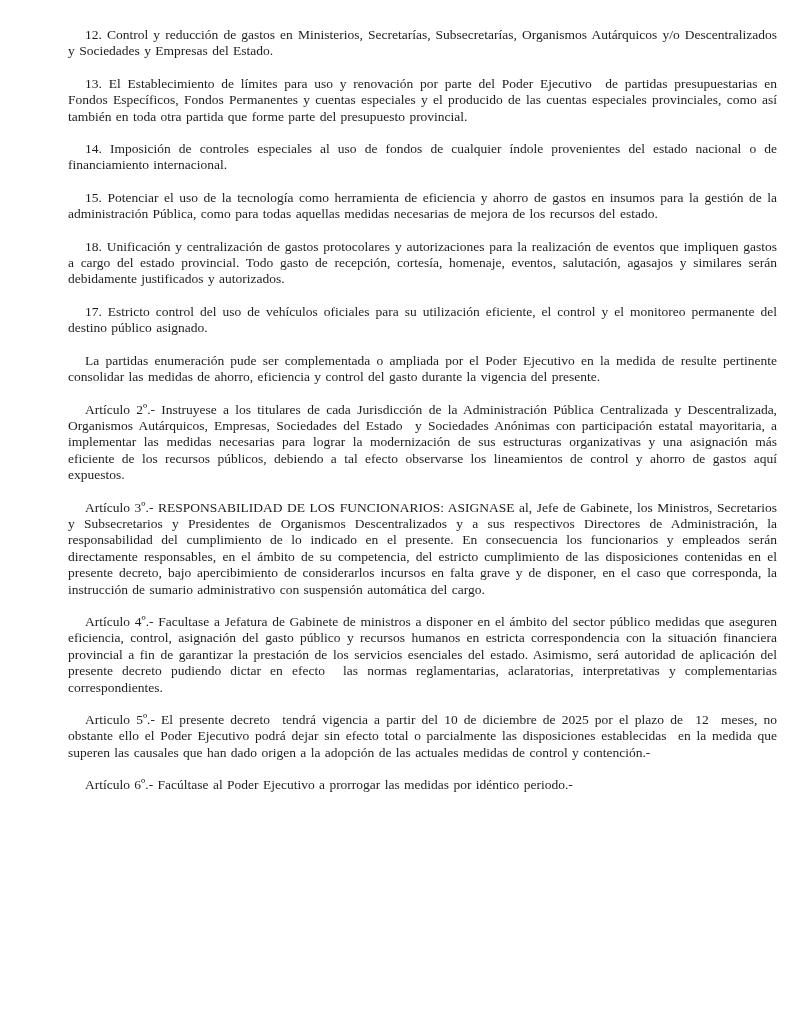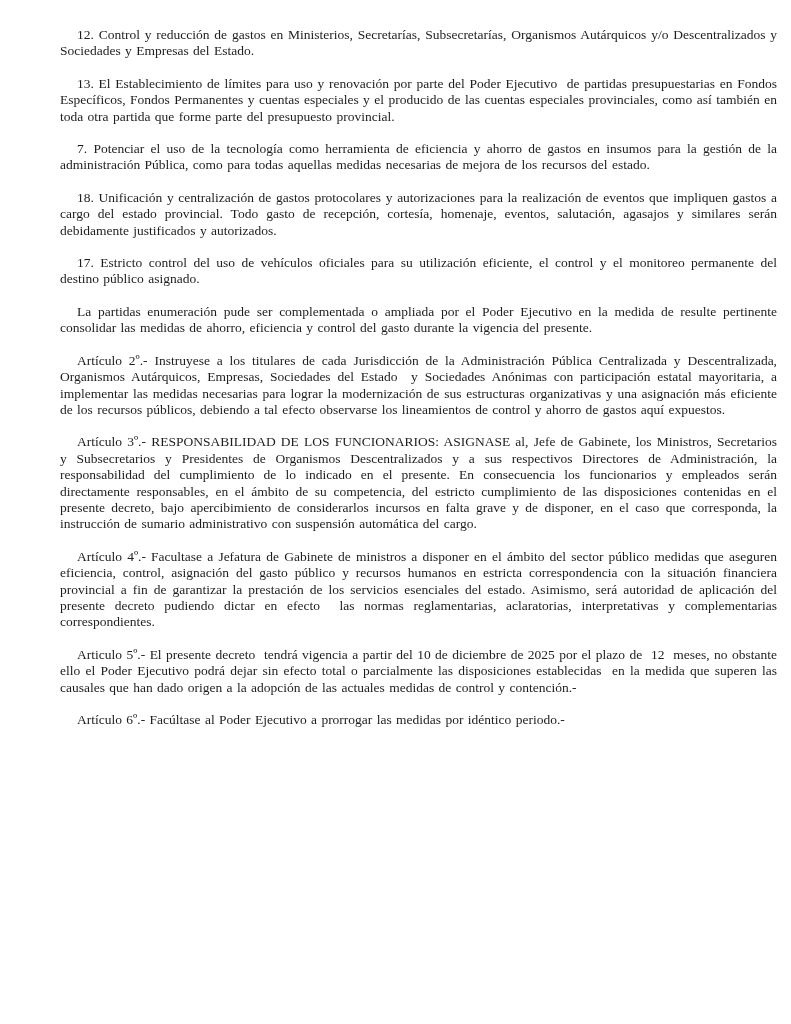--- a/index.html
+++ b/index.html
@@ -19,40 +19,41 @@
     height: 1024px;
     padding: 27px 14px 0 60px;
     background: #ffffff;
     font-family: "Liberation Serif", "DejaVu Serif", serif;
     font-size: 13.5px;
     line-height: 16.4px;
     color: #1d1d1d;
     filter: blur(0.2px);
   }
   .page p {
-    margin: 0 0 16px 0;
+    margin: 0 0 16px 8px;
     text-align: justify;
     text-indent: 17px;
     word-spacing: 1px;
   }
   .page p strong {
     font-weight: normal;
   }
 </style>
 </head>
 <body>
 
 <div class="page">
 
   <p><strong></strong><span>12. Control y reducción de gastos en Ministerios, Secretarías, Subsecretarías, Organismos Autárquicos y/o Descentralizados y Sociedades y Empresas del Estado.</span></p>
 
   <p><strong></strong><span>13. El Establecimiento de límites para uso y renovación por parte del Poder Ejecutivo&nbsp; de partidas presupuestarias en Fondos Específicos, Fondos Permanentes y cuentas especiales y el producido de las cuentas especiales provinciales, como así también en toda otra partida que forme parte del presupuesto provincial.</span></p>
 
+  <p><strong></strong><span>14. Imposición de controles especiales al uso de fondos de cualquier índole provenientes del estado nacional o de financiamiento internacional.</span></p>
 
-  <p><strong></strong><span>7. Potenciar el uso de la tecnología como herramienta de eficiencia y ahorro de gastos en insumos para la gestión de la administración Pública, como para todas aquellas medidas necesarias de mejora de los recursos del estado.</span></p>
+  <p><strong></strong><span>15. Potenciar el uso de la tecnología como herramienta de eficiencia y ahorro de gastos en insumos para la gestión de la administración Pública, como para todas aquellas medidas necesarias de mejora de los recursos del estado.</span></p>
 
   <p><strong></strong><span>18. Unificación y centralización de gastos protocolares y autorizaciones para la realización de eventos que impliquen gastos a cargo del estado provincial. Todo gasto de recepción, cortesía, homenaje, eventos, salutación, agasajos y similares serán debidamente justificados y autorizados.</span></p>
 
   <p><strong></strong><span>17. Estricto control del uso de vehículos oficiales para su utilización eficiente, el control y el monitoreo permanente del destino público asignado.</span></p>
 
 
   <p><strong></strong><span>La partidas enumeración pude ser complementada o ampliada por el Poder Ejecutivo en la medida de resulte pertinente consolidar las medidas de ahorro, eficiencia y control del gasto durante la vigencia del presente.</span></p>
 
   <p><strong>Artículo 2º.</strong><span>- Instruyese a los titulares de cada Jurisdicción de la Administración Pública Centralizada y Descentralizada, Organismos Autárquicos, Empresas, Sociedades del Estado&nbsp; y Sociedades Anónimas con participación estatal mayoritaria, a implementar las medidas necesarias para lograr la modernización de sus estructuras organizativas y una asignación más eficiente de los recursos públicos, debiendo a tal efecto observarse los lineamientos de control y ahorro de gastos aquí expuestos.</span></p>
 

